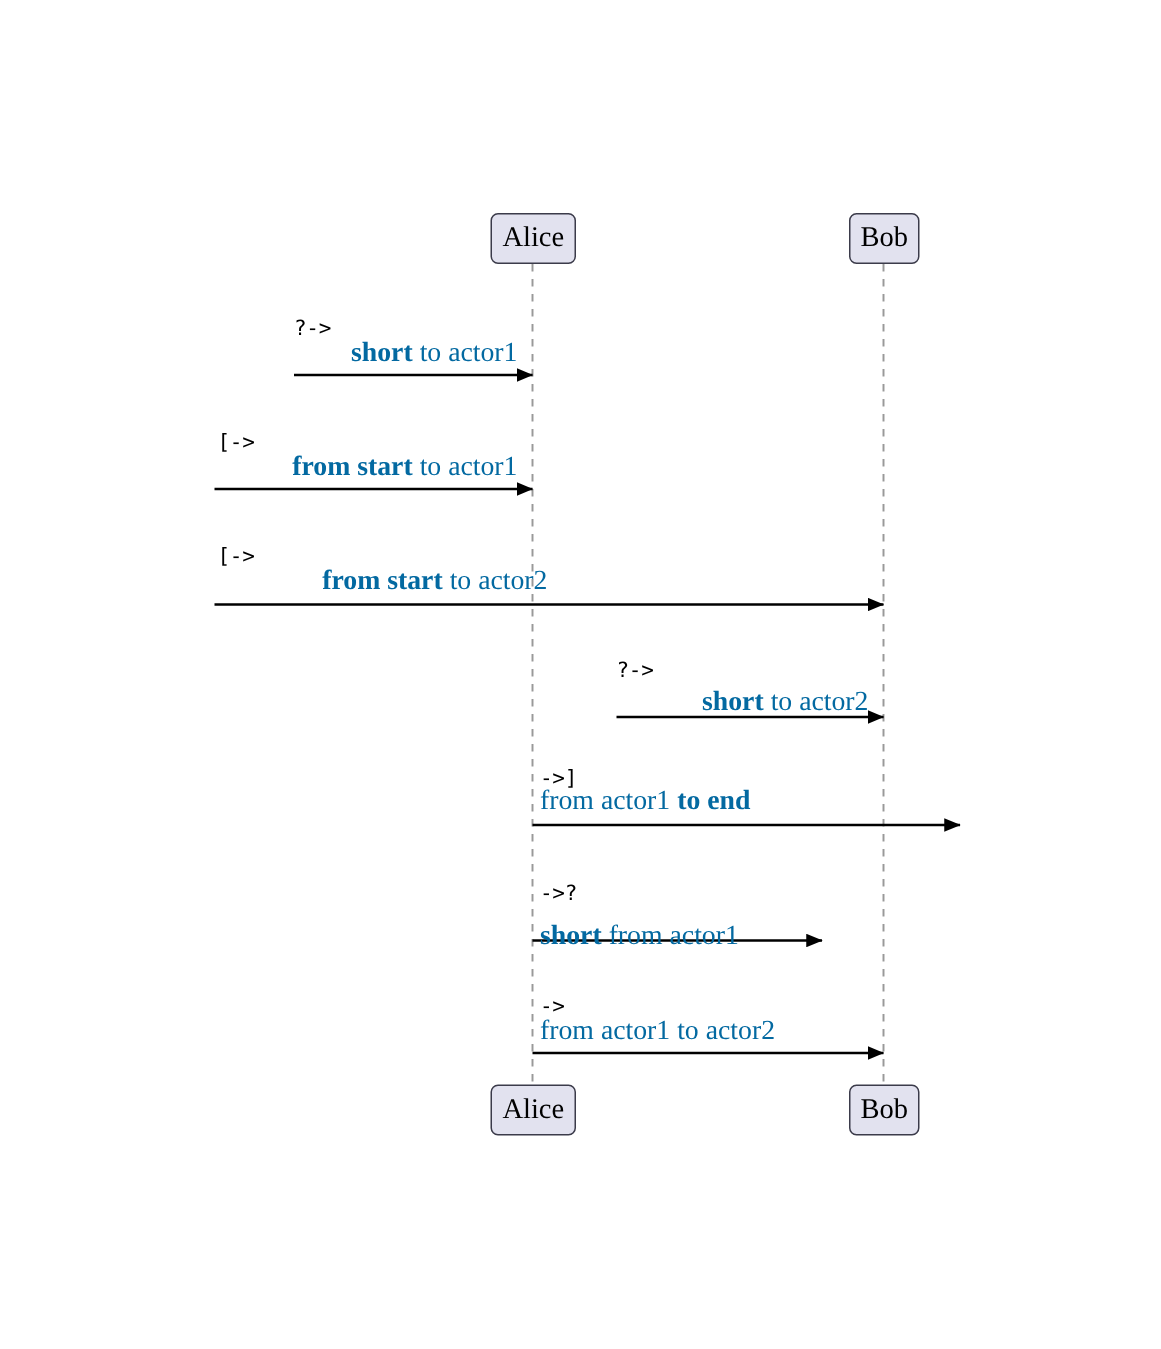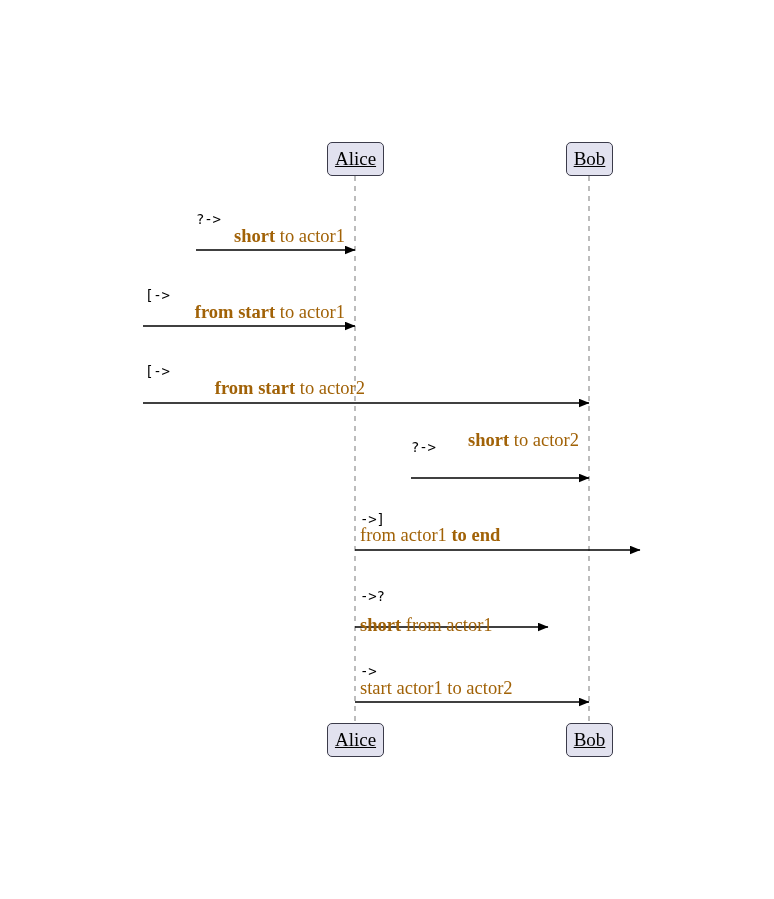--- a/index.html
+++ b/index.html
@@ -55,31 +55,30 @@
     font-family: "Liberation Serif", "DejaVu Serif", serif;
     font-size: 19px;
     line-height: 1;
     color: #000000;
     box-shadow: 0 0 0 0 transparent;
     white-space: nowrap;
   }
   .actor-label {
     display: block;
     padding-bottom: 2px;
-    text-decoration: underline;
   }
 
   
   .msg-label {
     position: absolute;
     white-space: nowrap;
     font-family: "Liberation Serif", "DejaVu Serif", serif;
     font-size: 18.5px;
     line-height: 1;
-    color: #a16207;
+    color: #0369a1;
   }
   .msg-label.align-right {
     transform: translateX(-100%);
   }
   .msg-label b {
     font-weight: 700;
   }
   .msg-arrowtag {
     position: absolute;
     white-space: nowrap;
@@ -132,22 +131,22 @@
     </div>
 
     <div id="messages-text">
         <div class="msg-arrowtag" style="left: 196px; top: 212px;">?-&gt;</div>
         <div class="msg-label align-right" style="left: 345px; top: 245px; transform: translate(-100%, -100%);"><b>short</b><span> to actor1</span></div>
         <div class="msg-arrowtag" style="left: 145px; top: 288px;">[-&gt;</div>
         <div class="msg-label align-right" style="left: 345px; top: 321px; transform: translate(-100%, -100%); text-align: center;"><b>from start</b><span> to actor1</span></div>
         <div class="msg-arrowtag" style="left: 145px; top: 364px;">[-&gt;</div>
         <div class="msg-label align-right" style="left: 365px; top: 397px; transform: translate(-100%, -100%);"><b>from start</b><span> to actor2</span></div>
         <div class="msg-arrowtag" style="left: 411px; top: 440px;">?-&gt;</div>
-        <div class="msg-label align-right" style="left: 579px; top: 449px; transform: translate(-100%, -100%);"><b>short</b><span> to actor2</span></div>
+        <div class="msg-label align-right" style="left: 579px; top: 478px; transform: translate(-100%, -100%);"><b>short</b><span> to actor2</span></div>
         <div class="msg-arrowtag" style="left: 360px; top: 512px;">-&gt;]</div>
         <div class="msg-label" style="left: 360px; top: 544px; transform: translate(0px, -100%);"><span>from actor1 </span><b>to end</b></div>
         <div class="msg-arrowtag" style="left: 360px; top: 589px;">-&gt;?</div>
         <div class="msg-label" style="left: 360px; top: 634px; transform: translate(0px, -100%);"><b>short</b><span> from actor1</span></div>
         <div class="msg-arrowtag" style="left: 360px; top: 664px;">-&gt;</div>
-        <div class="msg-label" style="left: 360px; top: 697px; transform: translate(0px, -100%);"><span>start actor1 to actor2</span></div>
+        <div class="msg-label" style="left: 360px; top: 697px; transform: translate(0px, -100%);"><span>from actor1 to actor2</span></div>
       </div>
   </div>
 </div>
 
 </body></html>

